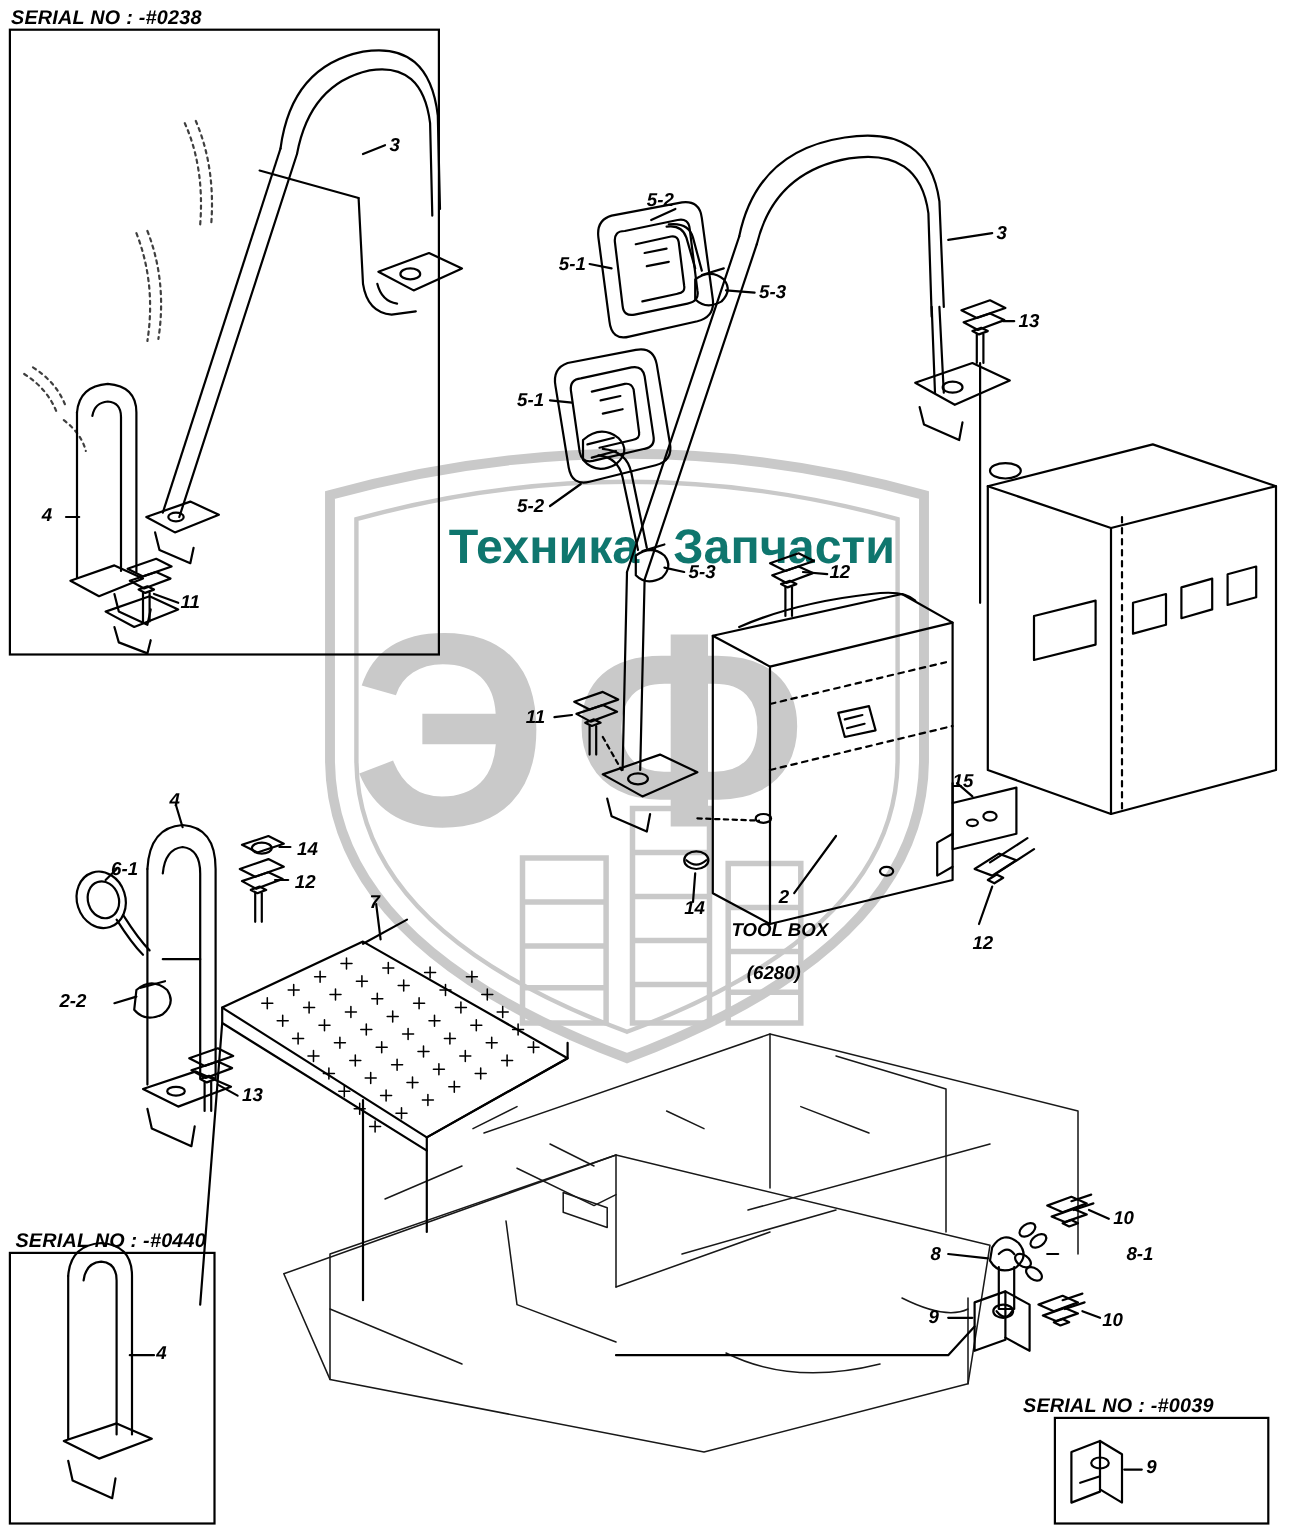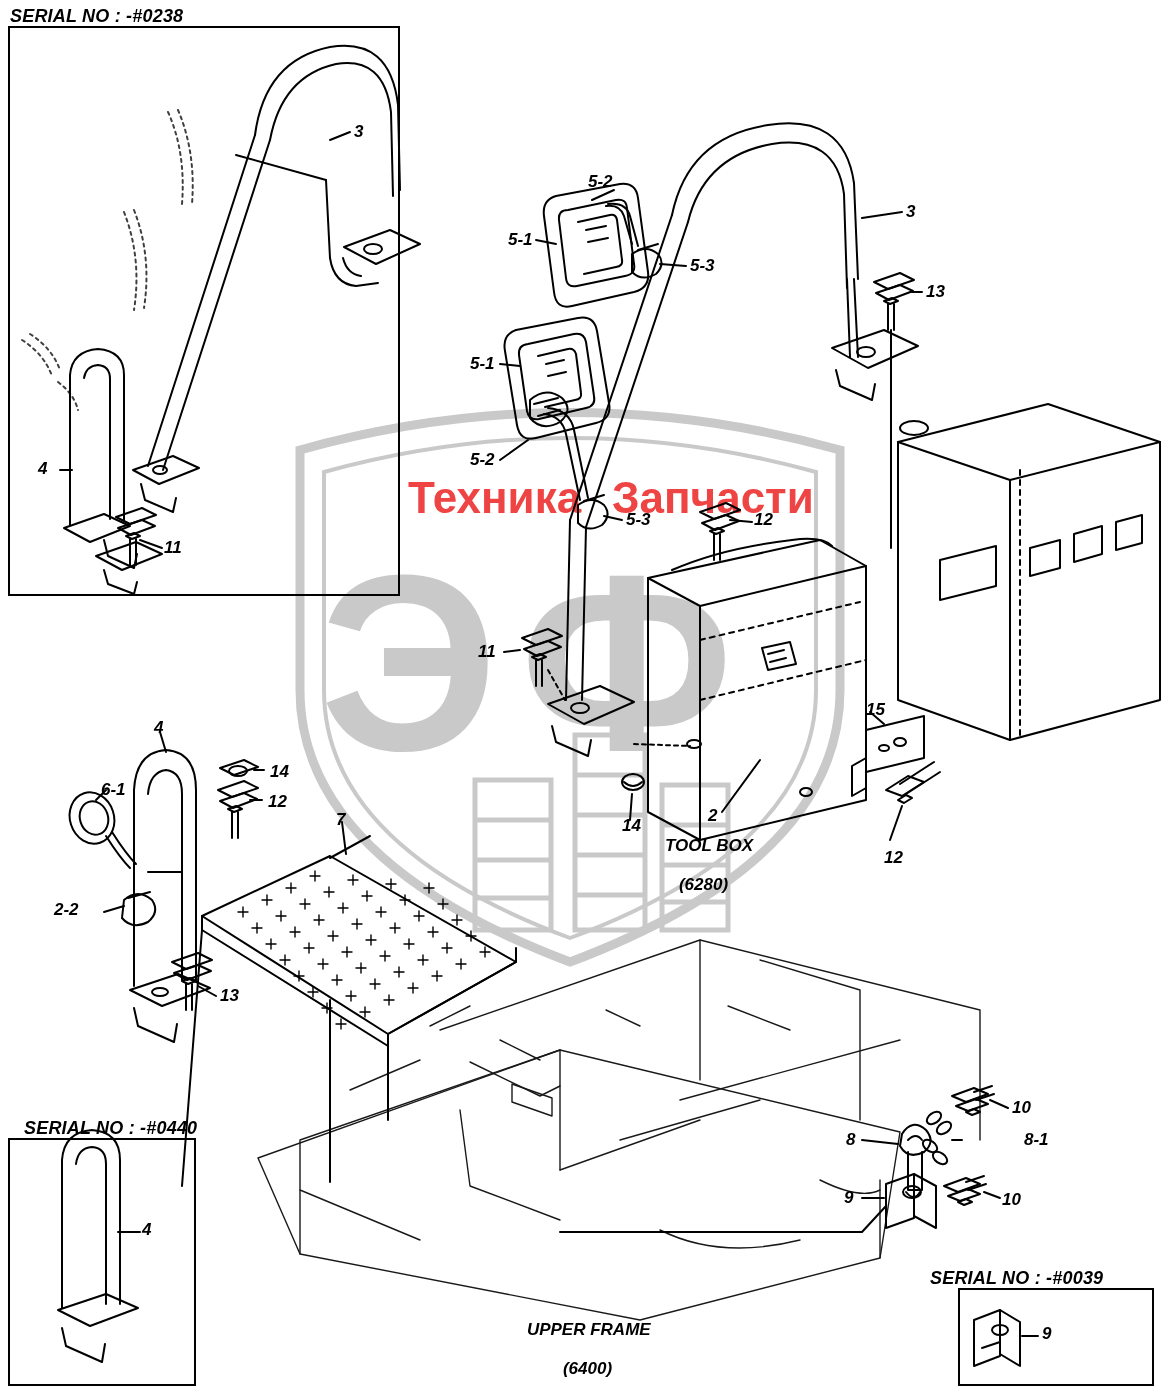--- a/index.html
+++ b/index.html
@@ -46,21 +46,21 @@
     pointer-events: none;
   }
   .wm {
     position: absolute;
     pointer-events: none;
   }
   .wm-text {
     position: absolute;
     font-family: "Liberation Sans", sans-serif;
     font-weight: bold;
-    color: #ef4444;
+    color: #0f766e;
     white-space: pre;
   }
 </style>
 </head>
 <body>
 
 <div id="page">
 
   <div class="wm" style="left:290px; top:390px; width:560px; height:580px;">
     <svg width="560" height="580" viewBox="0 0 560 580">
@@ -424,30 +424,26 @@
       <path d="M140 1232 L118 1232"></path>
       <path d="M1038 1336 L1022 1336"></path>
     </g>
   </svg>
 
   <div class="panel" style="left:8px; top:26px; width:392px; height:570px;"></div>
   <div class="panel" style="left:8px; top:1138px; width:188px; height:248px;"></div>
   <div class="panel" style="left:958px; top:1288px; width:196px; height:98px;"></div>
 
   <div class="lbl serial" style="left:10px; top:6px;">SERIAL NO : -#0238</div>
-  <div class="lbl serial" style="left:24px; top:1118px;">SERIAL NO : -#0440</div>
+  <div class="lbl serial" style="left:14px; top:1118px;">SERIAL NO : -#0440</div>
   <div class="lbl serial" style="left:930px; top:1268px;">SERIAL NO : -#0039</div>
 
   <div class="lbl" style="left:646px; top:816px;">
     <span>TOOL BOX</span><br>
     <span style="display:inline-block; margin-left:14px;">(6280)</span>
-  </div>
-  <div class="lbl" style="left:508px; top:1300px;">
-    <span>UPPER FRAME</span><br>
-    <span style="display:inline-block; margin-left:36px;">(6400)</span>
   </div>
 
   <div class="lbl" style="left:354px; top:122px;">3</div>
   <div class="lbl" style="left:38px; top:459px;">4</div>
   <div class="lbl" style="left:164px; top:538px;">11</div>
   <div class="lbl" style="left:588px; top:172px;">5-2</div>
   <div class="lbl" style="left:508px; top:230px;">5-1</div>
   <div class="lbl" style="left:690px; top:256px;">5-3</div>
   <div class="lbl" style="left:470px; top:354px;">5-1</div>
   <div class="lbl" style="left:470px; top:450px;">5-2</div>

